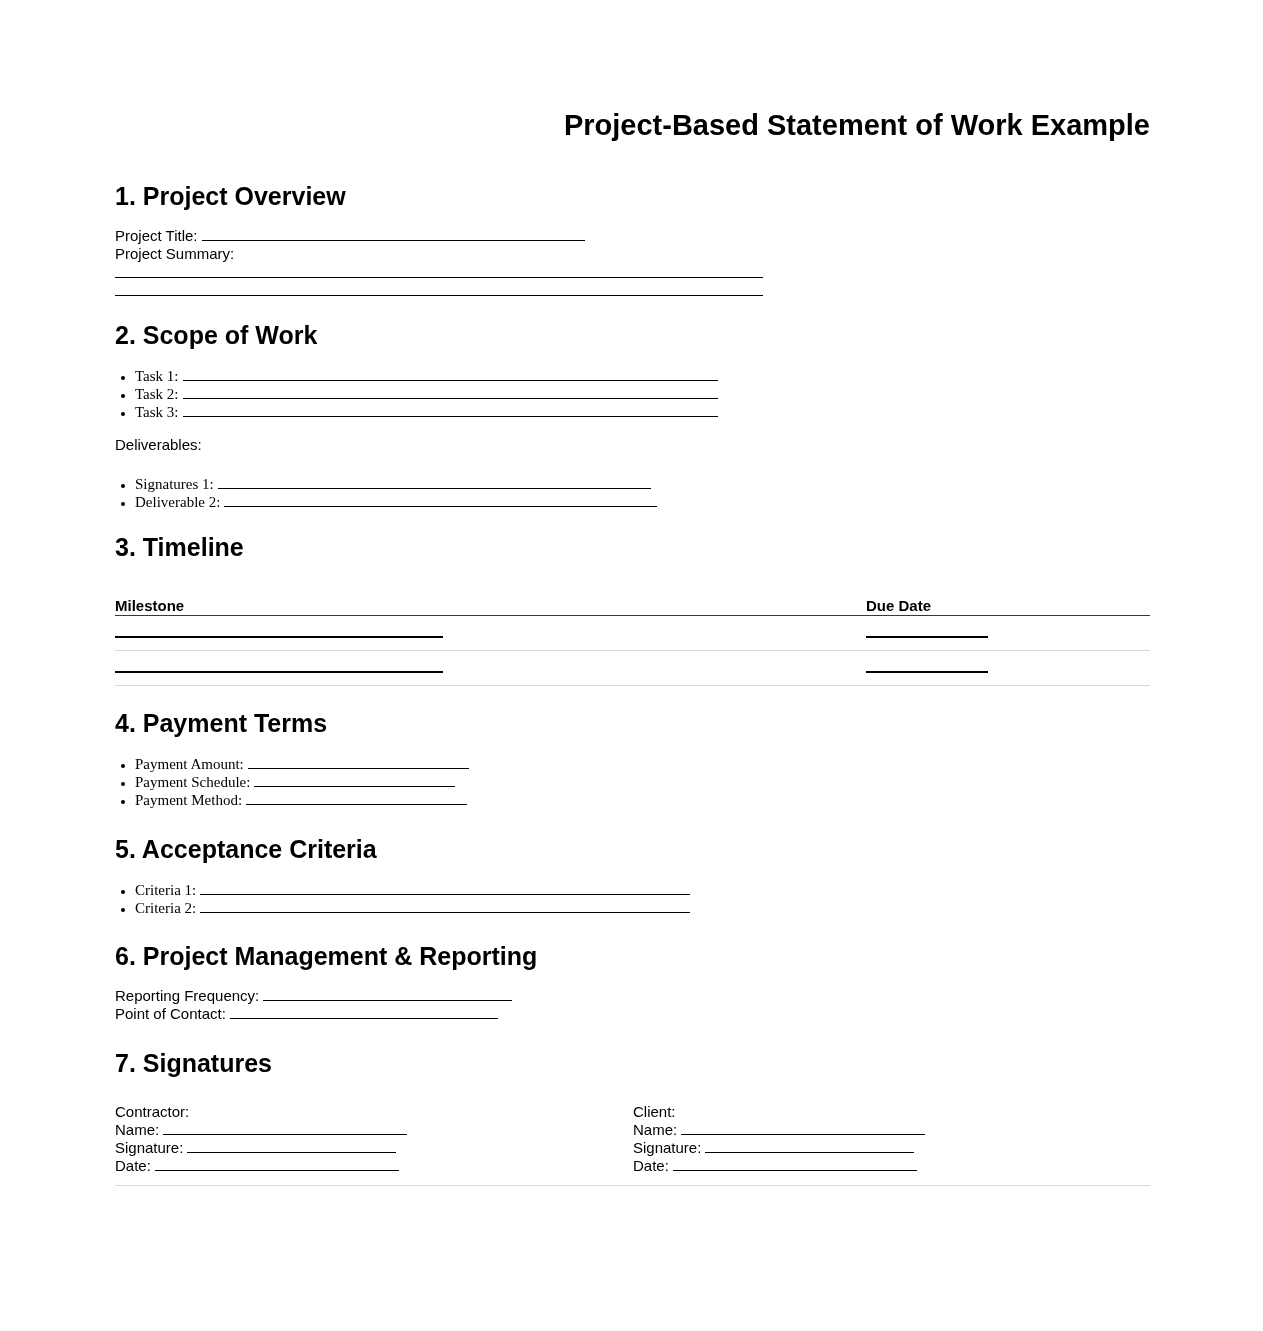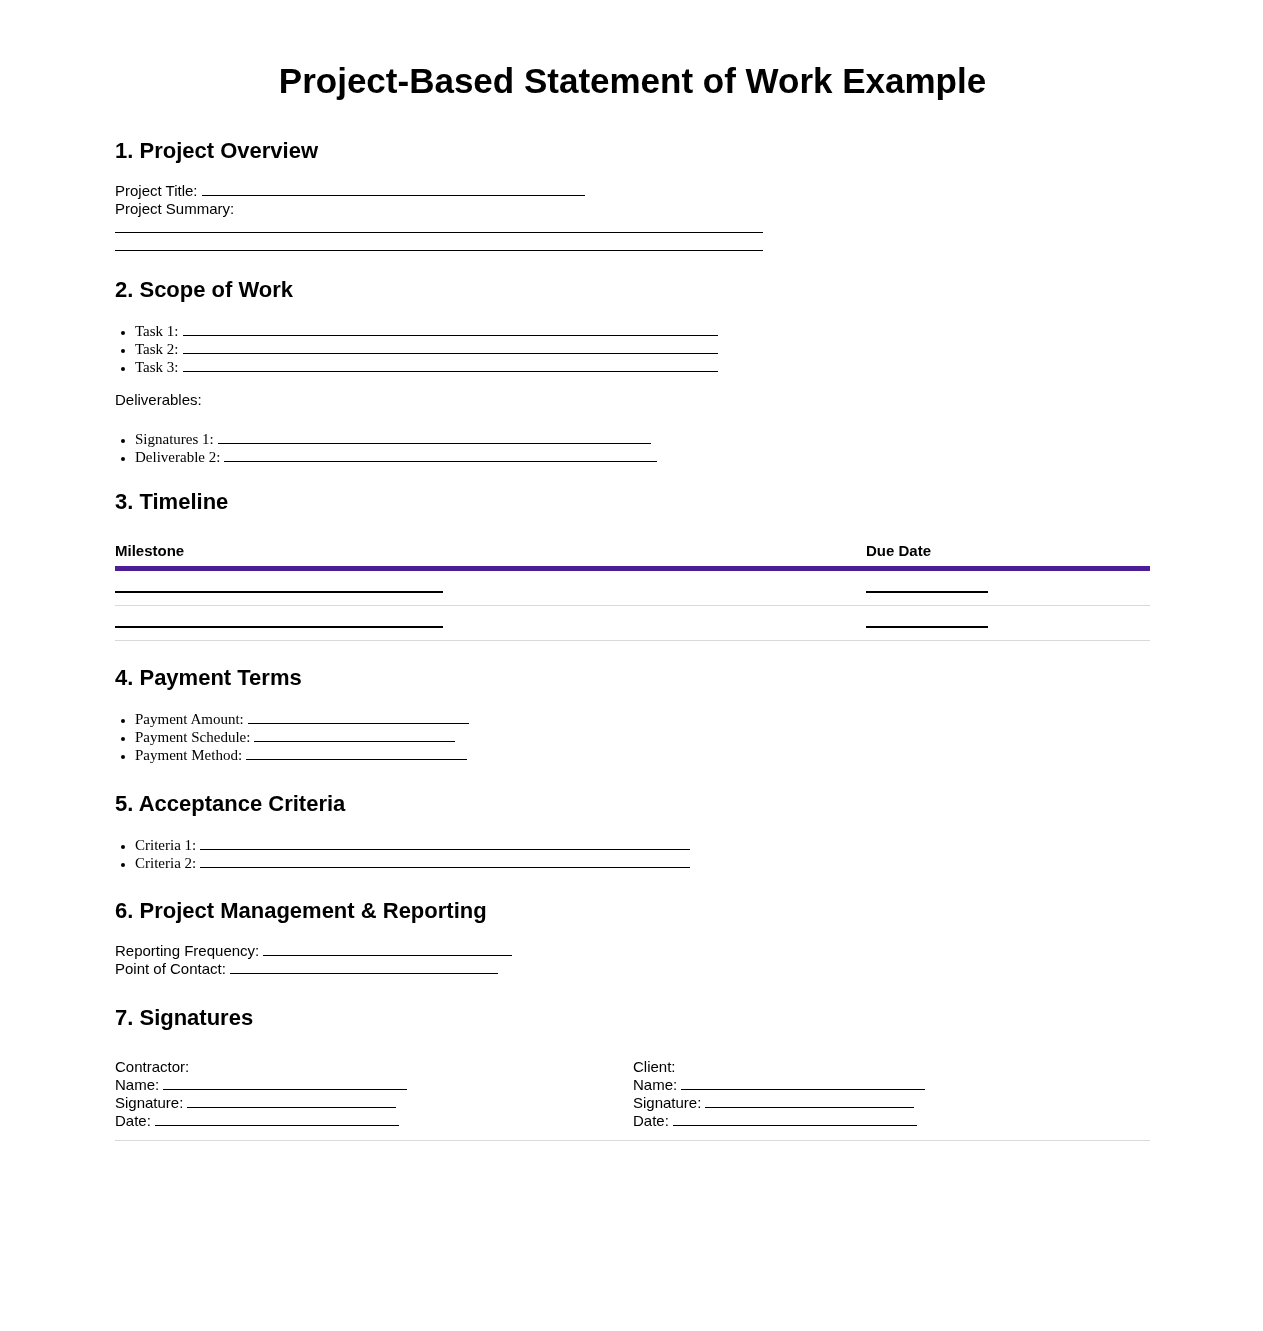--- a/index.html
+++ b/index.html
@@ -12,29 +12,29 @@
     line-height: 18px;
     color: #000000;
   }
   .page {
     width: 1263px;
     height: 1331px;
     padding: 0 113px 0 115px;
     overflow: hidden;
   }
   h1.doc-title {
-    font-size: 35px;
+    font-size: 29px;
     line-height: 33px;
     font-weight: 700;
-    text-align: center;
-    margin-top: 64px;
+    text-align: right;
+    margin-top: 109px;
     margin-bottom: 43px;
   }
   h2.sec-heading {
-    font-size: 22px;
+    font-size: 25px;
     line-height: 22px;
     font-weight: 700;
   }
   .h2-m30 { margin-top: 28px; }
   .h2-m25 { margin-top: 25px; }
   .h2-m26 { margin-top: 26px; }
   .h2-m29 { margin-top: 29px; }
   .para { margin-top: 20px; }
   .line { line-height: 18px; white-space: nowrap; }
   .blank {
@@ -52,22 +52,23 @@
   .fill-line.first { height: 15px; margin-top: 0; }
   ul.blist { margin-top: 21px; padding-left: 20px; }
   ul.blist li { line-height: 18px; white-space: nowrap; font-family: Liberation Serif, serif; }
   ul.blist li::marker { font-size: 12px; }
   .deliv-label { margin-top: 15px; }
   
   .tl-table { margin-top: 29px; }
   .t-head {
     display: flex;
     height: 29px;
-    border-bottom: 5px solid #4c1d95;
+    border-bottom: 1px solid #4c1d95;
     font-weight: 700;
+    align-items: flex-end;
   }
   .t-row {
     display: flex;
     height: 35px;
     border-bottom: 1px solid #d9d9d9;
   }
   .t-col1 { width: 751px; }
   .t-col2 { flex: 1; }
   .t-row .blank { margin-left: 0; margin-top: 19.5px; height: 0; border-bottom-width: 2px; }
   .blank-milestone { width: 328px; }

